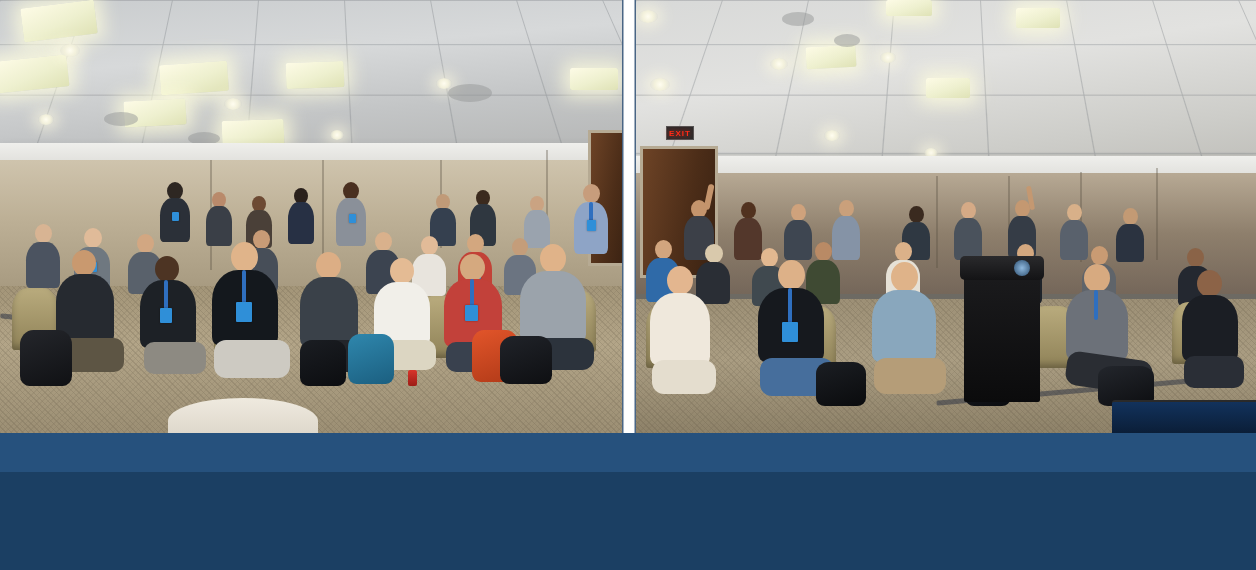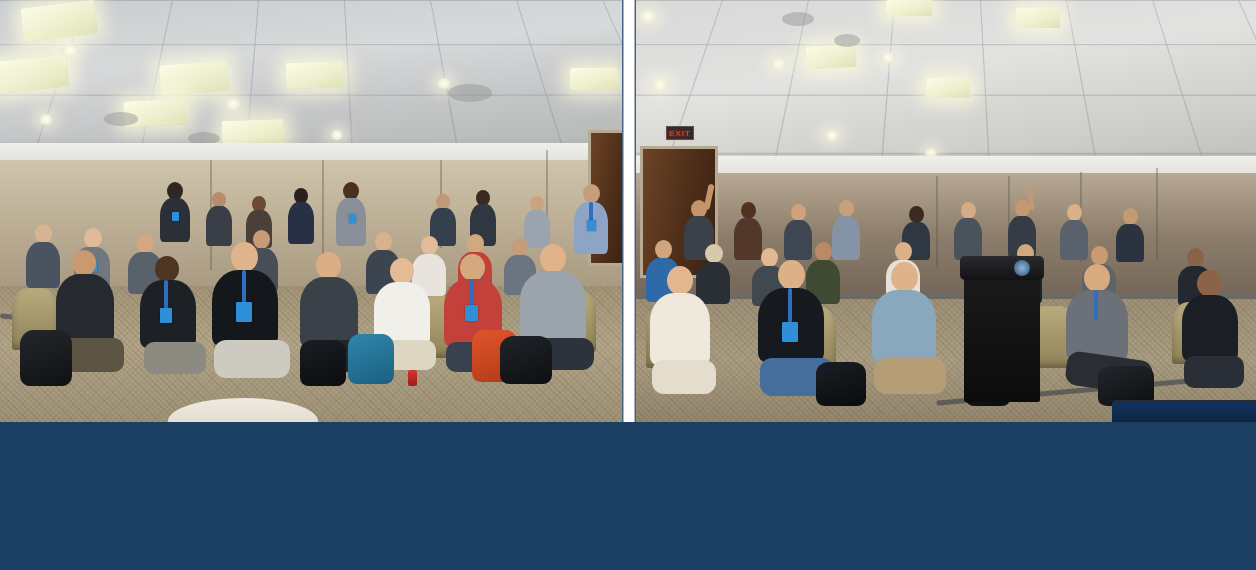--- a/index.html
+++ b/index.html
@@ -1,17 +1,17 @@
 <!DOCTYPE html>
 <html><head>
 <meta charset="utf-8">
 <style>
   html,body{margin:0;padding:0;background:#1b3f63;}
   body{font-family:"Liberation Sans",sans-serif;}
-  .stage{position:relative;width:1256px;height:422px;overflow:hidden;background:#1f4e79;}
+  .stage{position:relative;width:1256px;height:472px;overflow:hidden;background:#1f4e79;}
 
   
   .photos{position:absolute;left:0;top:0;width:1256px;height:433px;display:flex;}
   .photo{position:relative;overflow:hidden;background:#6d6a63;}
   .photo.left{width:622px;}
   .divider{width:14px;background:linear-gradient(90deg,#1c3f66 0%,#ffffff 18%,#ffffff 82%,#1c3f66 100%);}
   .photo.right{width:620px;}
 
   
   .ceiling{position:absolute;left:0;top:0;width:100%;height:38%;

